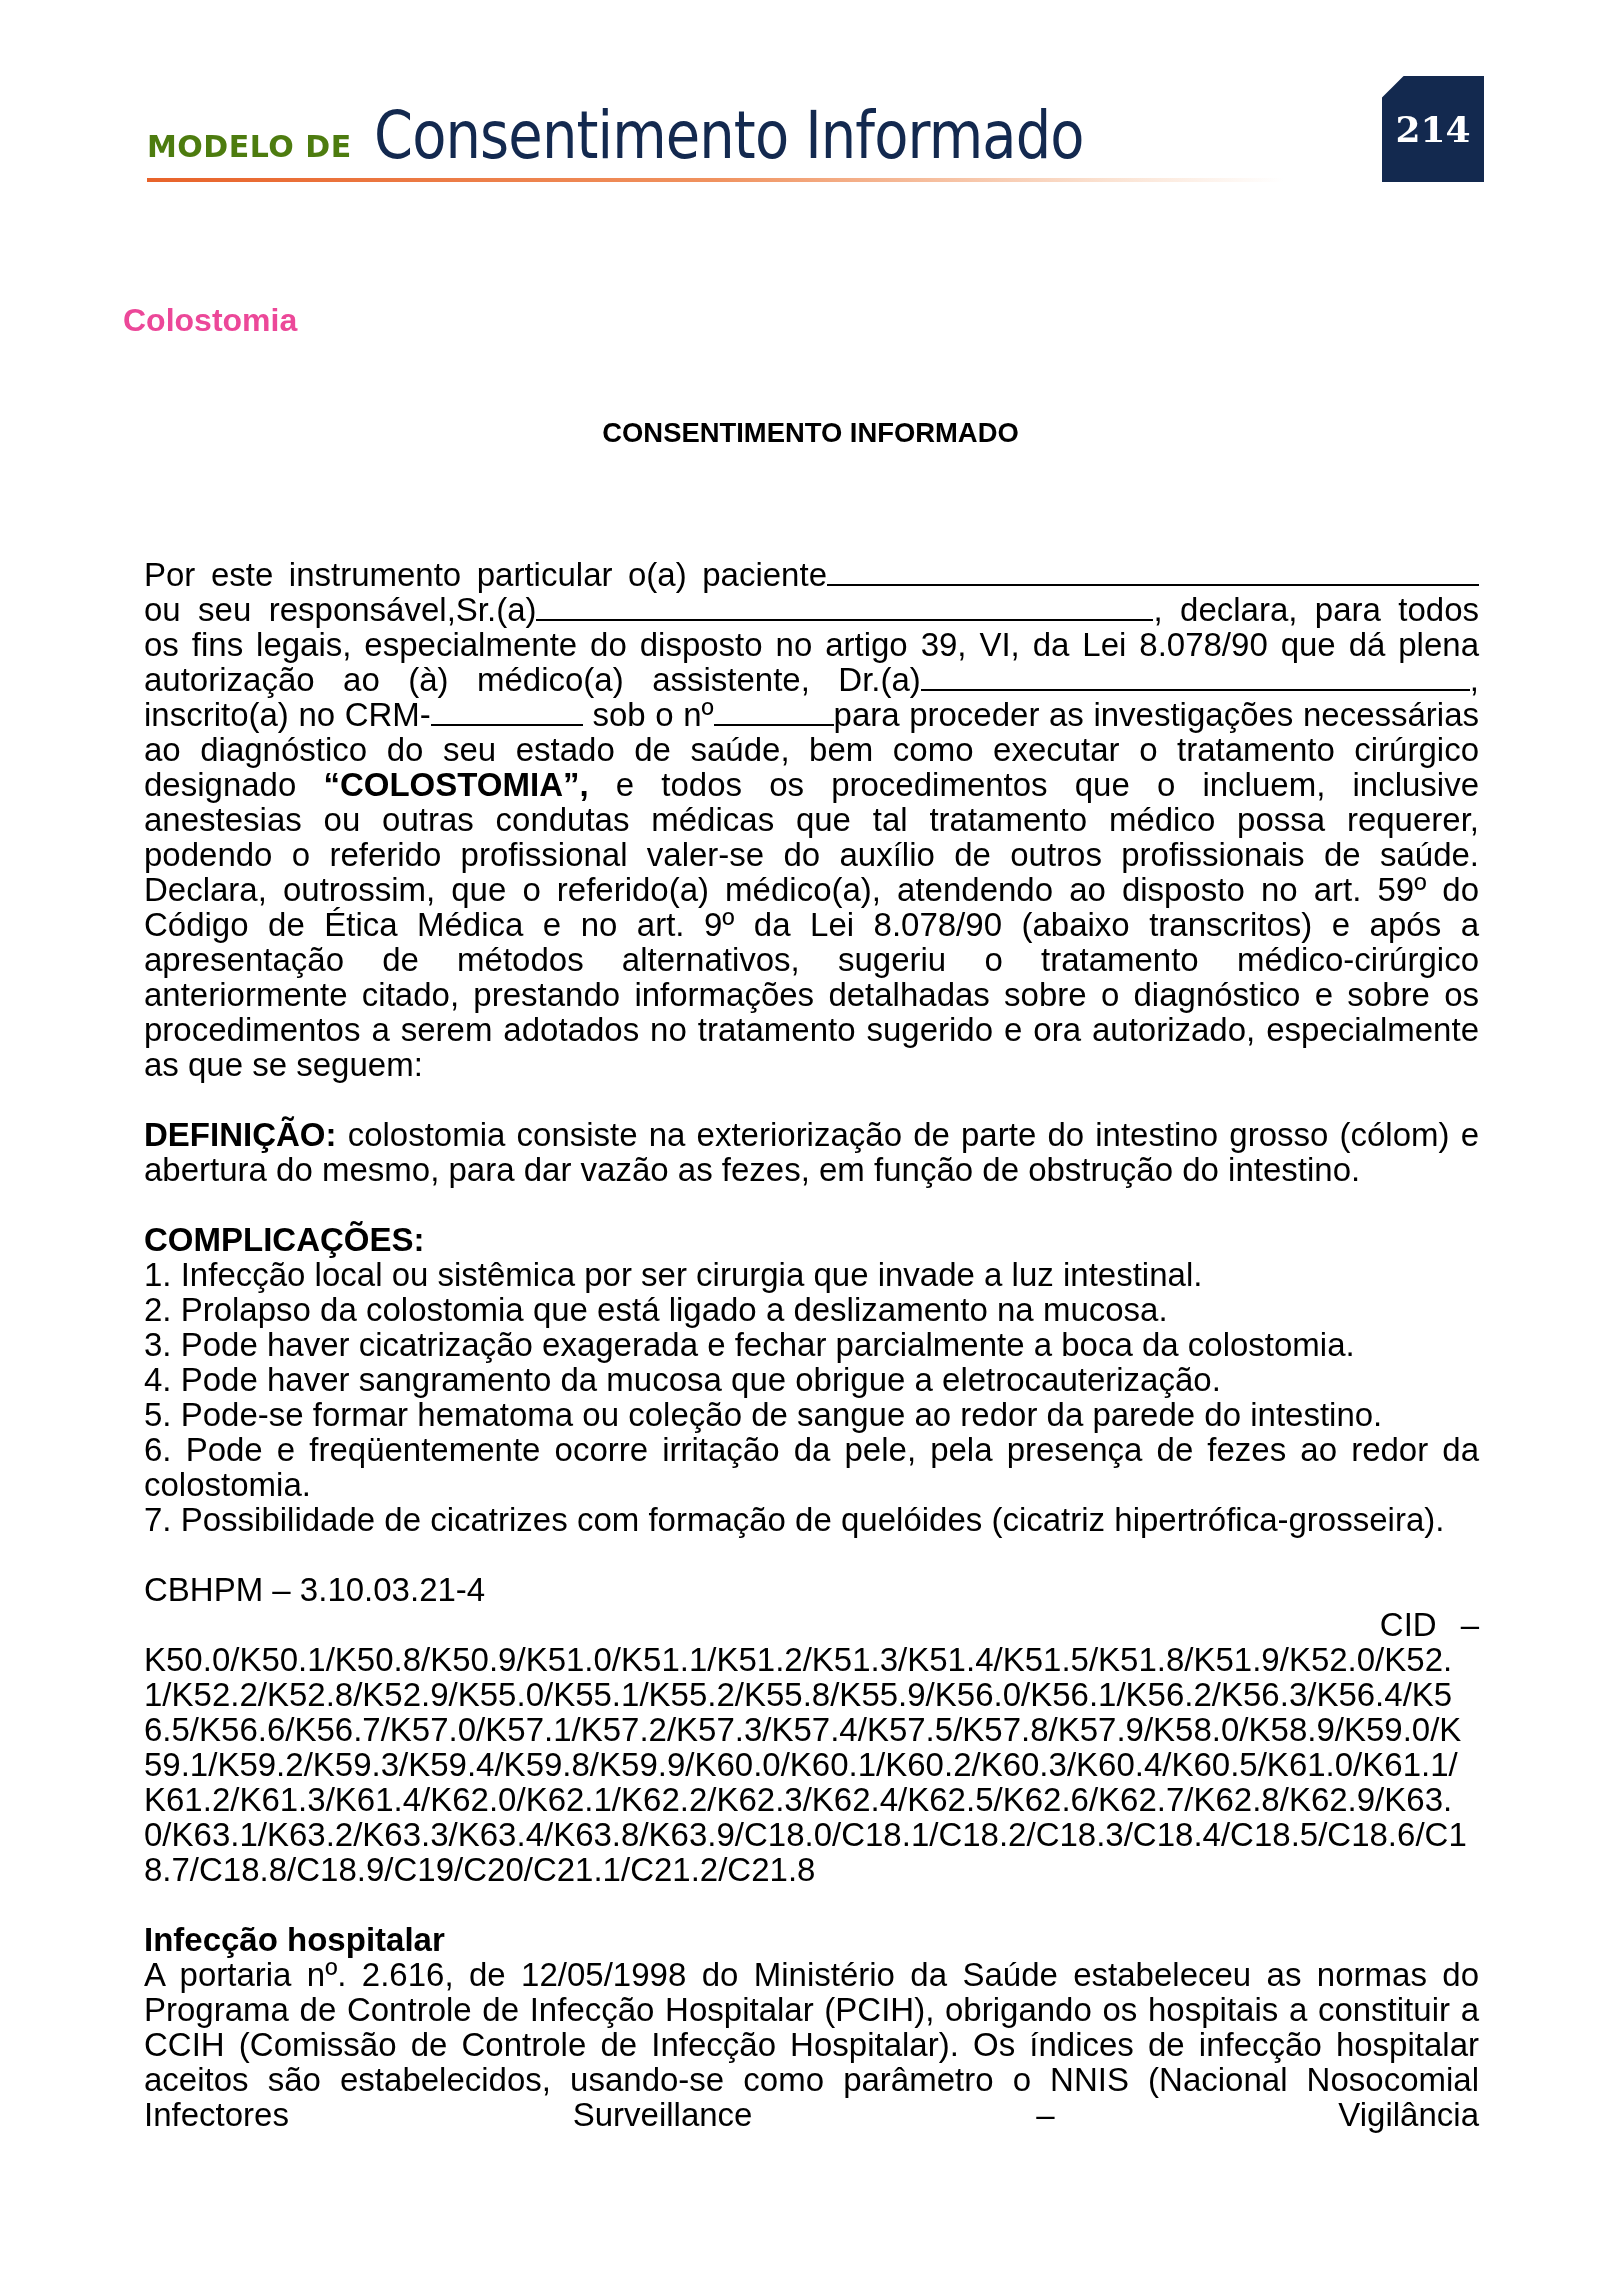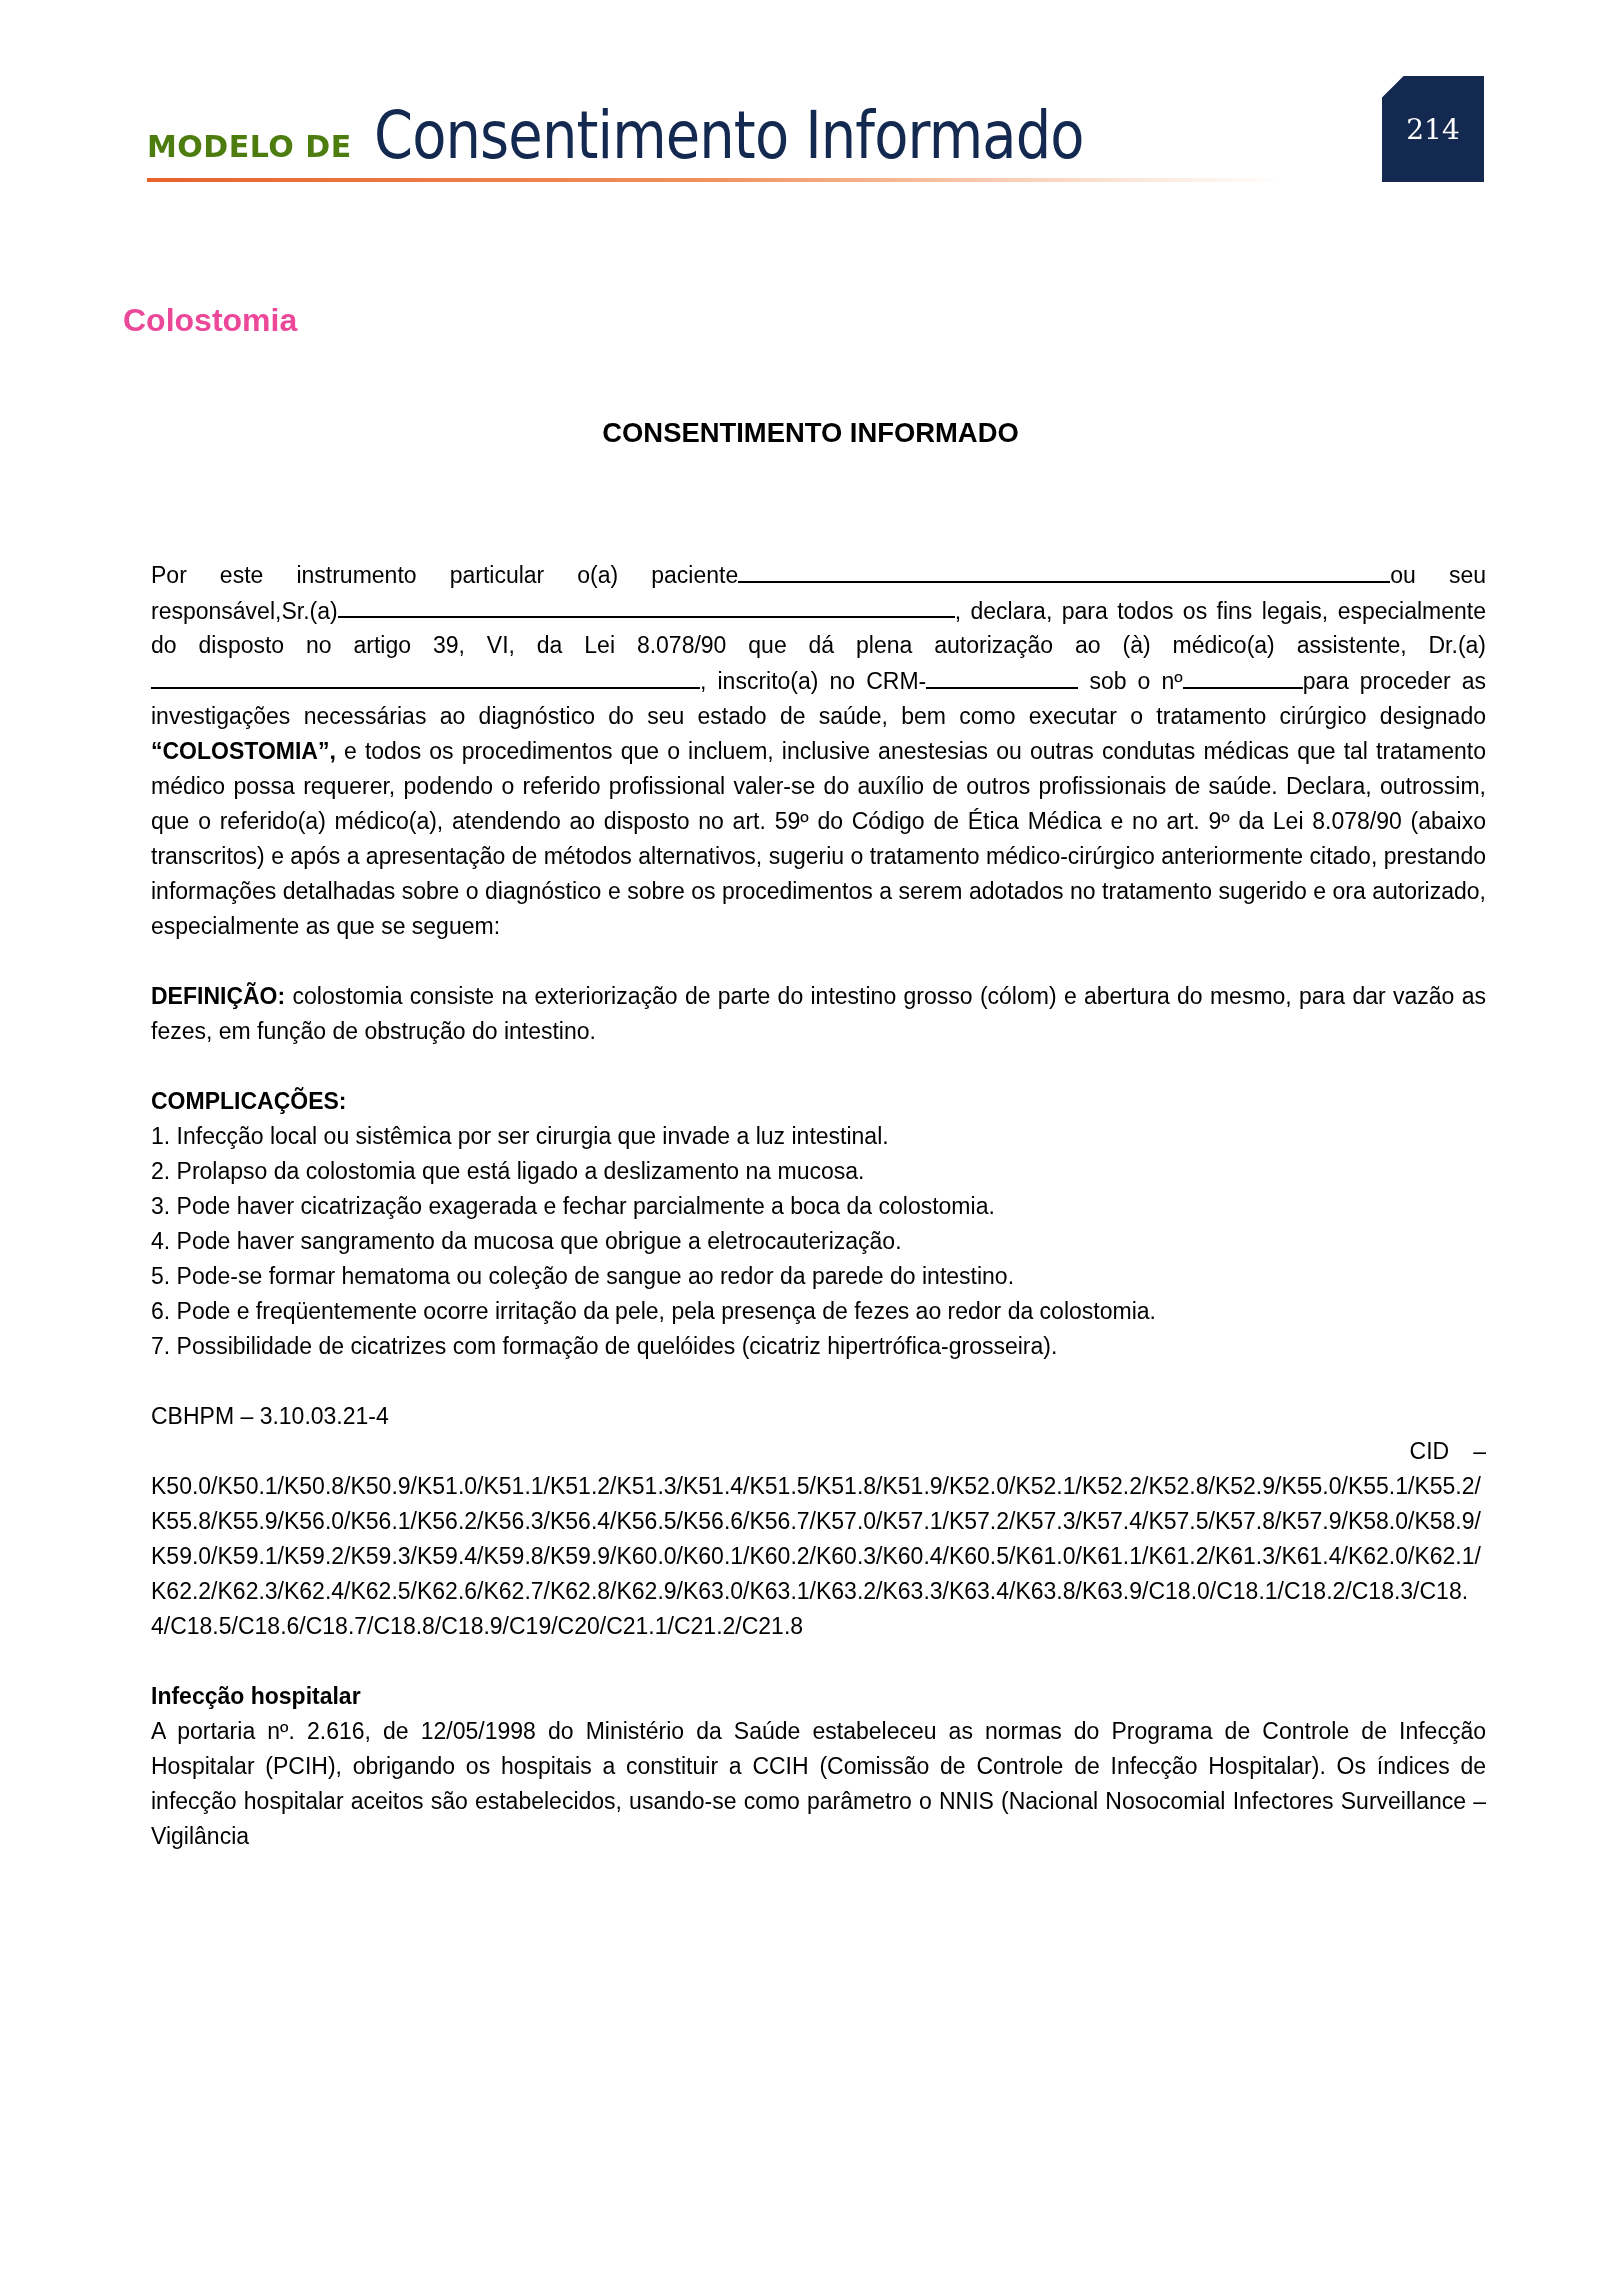--- a/index.html
+++ b/index.html
@@ -12,28 +12,28 @@
   .header .title { position: absolute; left: 227px; top: 0; font-family: "DejaVu Sans", sans-serif;
                    font-weight: normal; font-size: 65px; color: #13294f; letter-spacing: -1px;
                    transform: scaleX(0.86); transform-origin: left top; white-space: nowrap; }
   .header .rule { position: absolute; left: 0; top: 80px; width: 1137px; height: 3.9px;
                   background: linear-gradient(to right, #e8632a 0%, #f0925f 50%, #fbe3d3 85%, #ffffff 100%); }
 
   .page-badge { position: absolute; left: 1382px; top: 76px; width: 102px; height: 106px;
                 background: #13294f; color: #ffffff;
                 clip-path: polygon(21.6px 0, 100% 0, 100% 100%, 0 100%, 0 21.6px);
                 display: flex; align-items: center; justify-content: center; }
-  .page-badge span { font-family: "DejaVu Serif", serif; font-weight: normal; font-size: 28px; }
+  .page-badge span { font-family: "DejaVu Serif", serif; font-weight: bold; font-size: 36px; }
 
   .section-title { position: absolute; left: 123px; top: 302px; font-size: 32px; font-weight: bold;
                    color: #ec4899; }
   .doc-title { position: absolute; left: 0; width: 1621px; top: 417px; text-align: center;
                font-size: 27.4px; font-weight: bold; }
 
-  .body { position: absolute; left: 151px; top: 557px; width: 1335px; font-size: 23px;
+  .body { position: absolute; left: 144px; top: 557px; width: 1335px; font-size: 33px;
           line-height: 35px; }
   .body p { margin: 0; text-align: justify; text-align-last: left; }
   .body .block { margin-bottom: 35px; }
   .body b { font-weight: bold; }
   .blank { display: inline-block; border-bottom: 2px solid #000; height: 23.5px; vertical-align: baseline; }
   .codes { word-break: break-all; text-align: left; }
   .cid-line { display: flex; justify-content: flex-end; gap: 24px; }
 </style>
 </head>
 <body>

